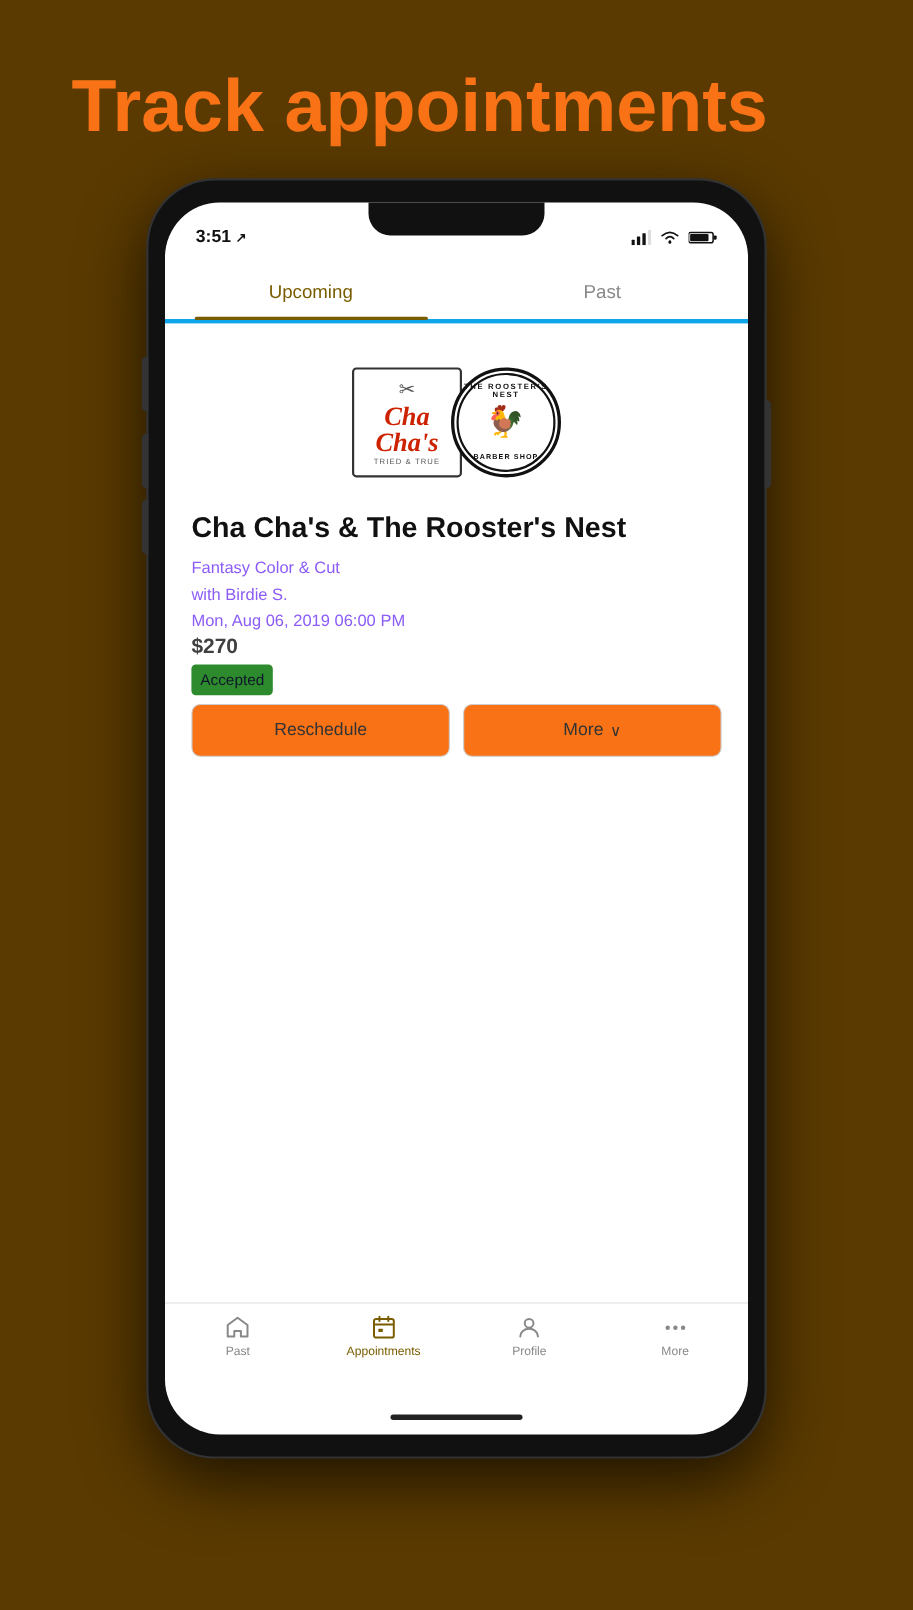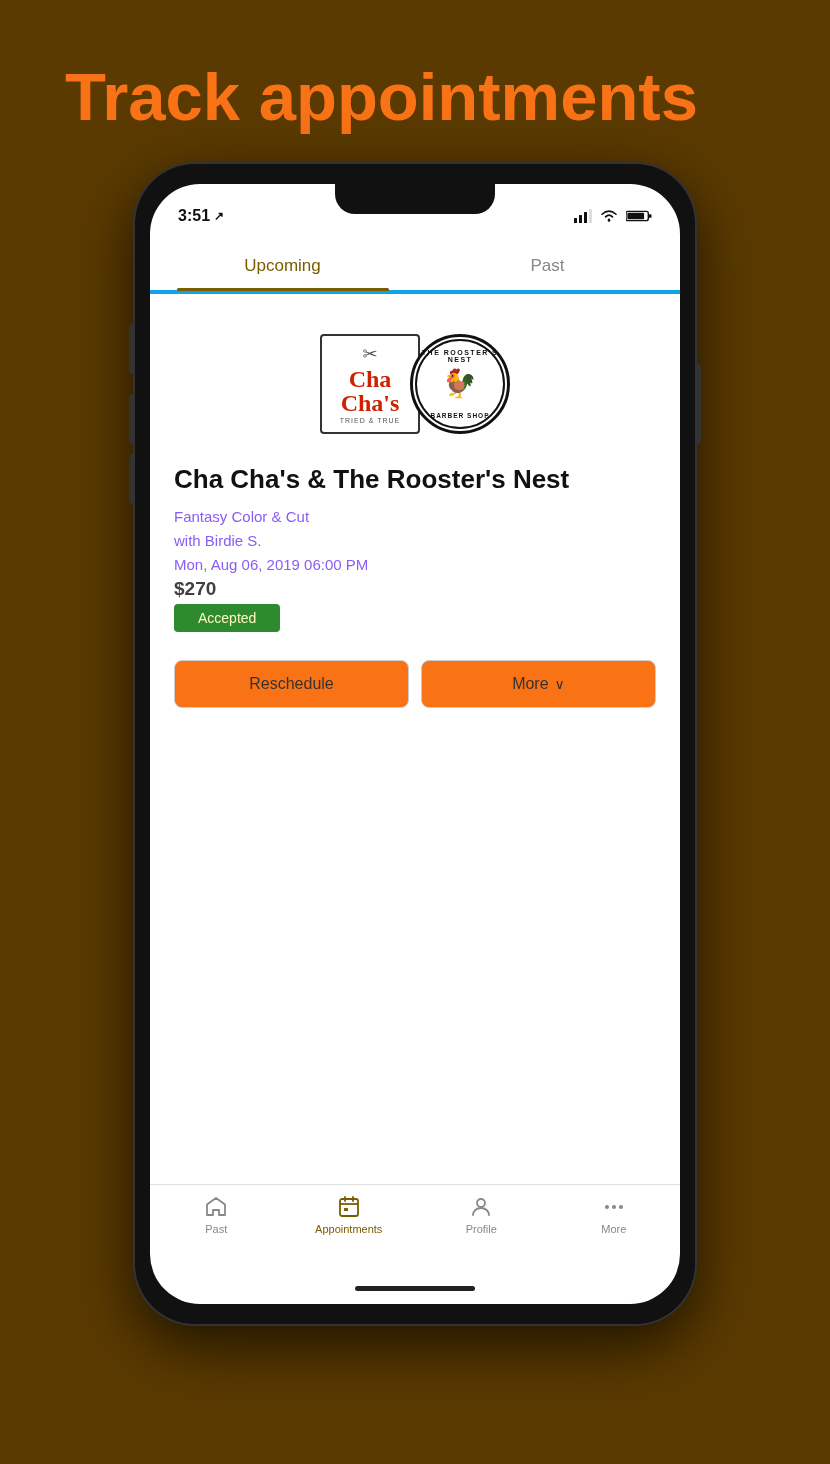--- a/index.html
+++ b/index.html
@@ -173,20 +173,21 @@
       padding: 6px;
       position: relative;
     }
     .chacha-scissors {
       font-size: 18px;
       color: #555;
       margin-bottom: 2px;
     }
     .chacha-text {
       font-family: 'Georgia', serif;
+      font-style: italic;
       font-size: 24px;
       font-weight: bold;
       color: #cc2200;
       line-height: 1;
       text-align: center;
     }
     .chacha-tagline {
       font-size: 7px;
       color: #555;
       letter-spacing: 1px;
@@ -264,26 +265,25 @@
     }
     .price {
       font-size: 19px;
       font-weight: 600;
       color: #404040;
       margin-bottom: 4px;
     }
     .status-badge {
       display: inline-block;
       background: #2d8a2d;
-      color: #fef9c3;
+      color: #0f172a;
       font-size: 14px;
       font-weight: 500;
-      padding: 6px 24px;
+      padding: 6px 8px;
       border-radius: 4px;
-      margin-bottom: 20px;
     }
 
     
     .action-buttons {
       display: flex;
       gap: 12px;
       margin-top: 8px;
     }
     .btn-reschedule, .btn-more {
       flex: 1;

